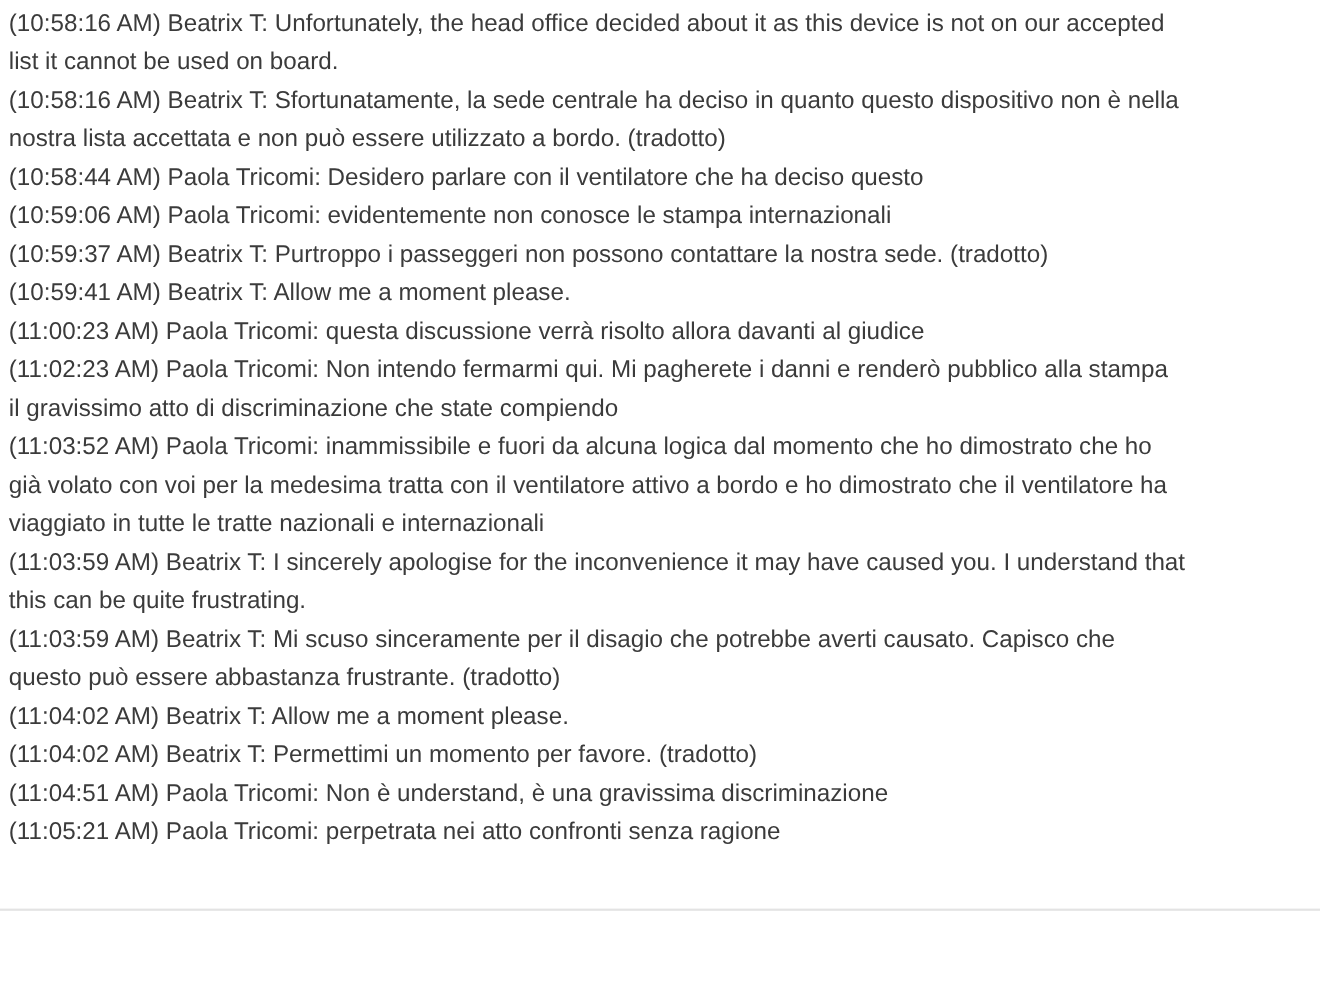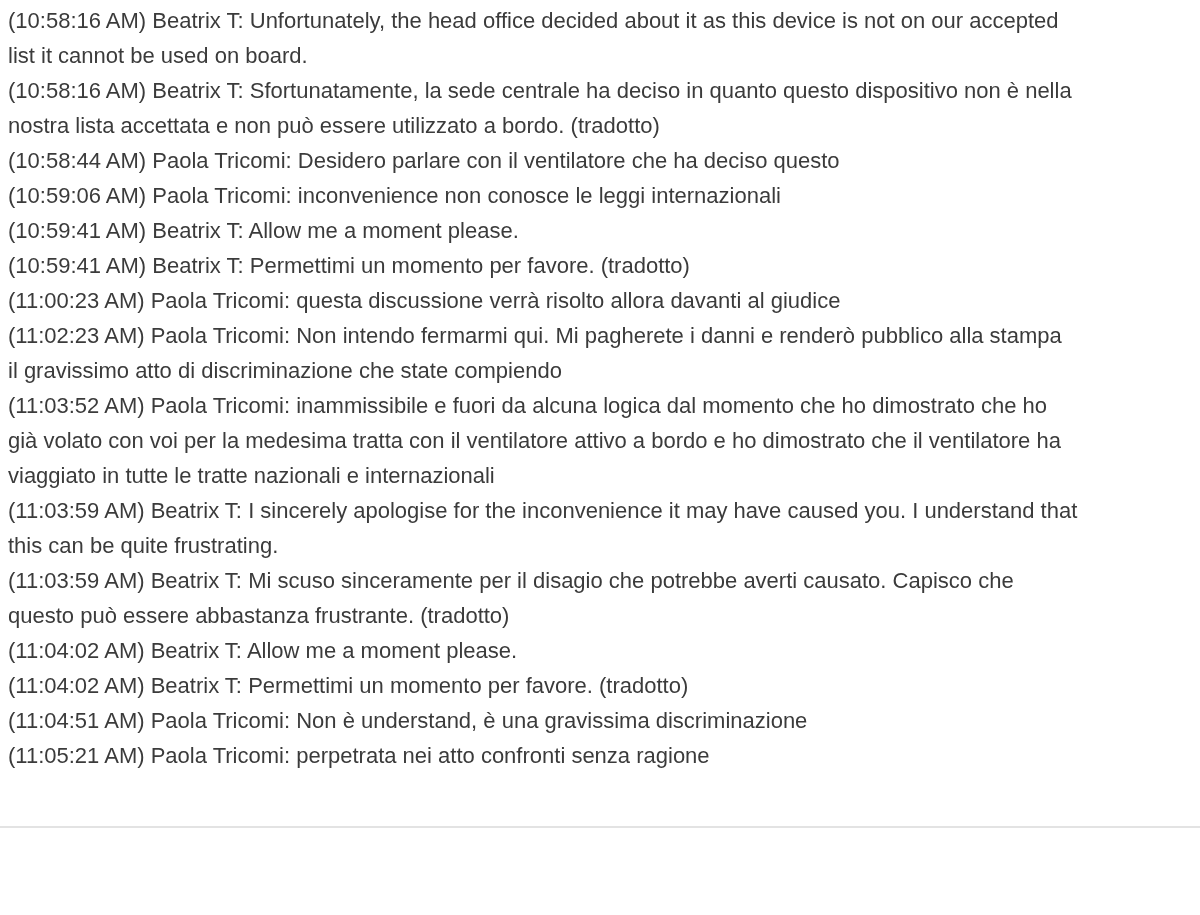--- a/index.html
+++ b/index.html
@@ -39,27 +39,27 @@
 
 <div class="chat-log" id="chat-log" style="color: rgb(59, 59, 59);">
   <div class="message"><span>(10:58:16 AM)</span> <span>Beatrix T:</span> <span>Unfortunately, the head office decided about it as this device is not on our accepted
 list it cannot be used on board.</span></div>
 
   <div class="message"><span>(10:58:16 AM)</span> <span>Beatrix T:</span> <span>Sfortunatamente, la sede centrale ha deciso in quanto questo dispositivo non è nella
 nostra lista accettata e non può essere utilizzato a bordo. (tradotto)</span></div>
 
   <div class="message"><span>(10:58:44 AM)</span> <span>Paola Tricomi:</span> <span>Desidero parlare con il ventilatore che ha deciso questo</span></div>
 
-  <div class="message"><span>(10:59:06 AM)</span> <span>Paola Tricomi:</span> <span>inconvenience non conosce le leggi internazionali</span></div>
+  <div class="message"><span>(10:59:06 AM)</span> <span>Paola Tricomi:</span> <span>evidentemente non conosce le stampa internazionali</span></div>
 
 
+  <div class="message"><span>(10:59:37 AM)</span> <span>Beatrix T:</span> <span>Purtroppo i passeggeri non possono contattare la nostra sede. (tradotto)</span></div>
 
   <div class="message"><span>(10:59:41 AM)</span> <span>Beatrix T:</span> <span>Allow me a moment please.</span></div>
 
-  <div class="message"><span>(10:59:41 AM)</span> <span>Beatrix T:</span> <span>Permettimi un momento per favore. (tradotto)</span></div>
 
   <div class="message"><span>(11:00:23 AM)</span> <span>Paola Tricomi:</span> <span>questa discussione verrà risolto allora davanti al giudice</span></div>
 
   <div class="message"><span>(11:02:23 AM)</span> <span>Paola Tricomi:</span> <span>Non intendo fermarmi qui. Mi pagherete i danni e renderò pubblico alla stampa
 il gravissimo atto di discriminazione che state compiendo</span></div>
 
   <div class="message"><span>(11:03:52 AM)</span> <span>Paola Tricomi:</span> <span>inammissibile e fuori da alcuna logica dal momento che ho dimostrato che ho
 già volato con voi per la medesima tratta con il ventilatore attivo a bordo e ho dimostrato che il ventilatore ha
 viaggiato in tutte le tratte nazionali e internazionali</span></div>
 

